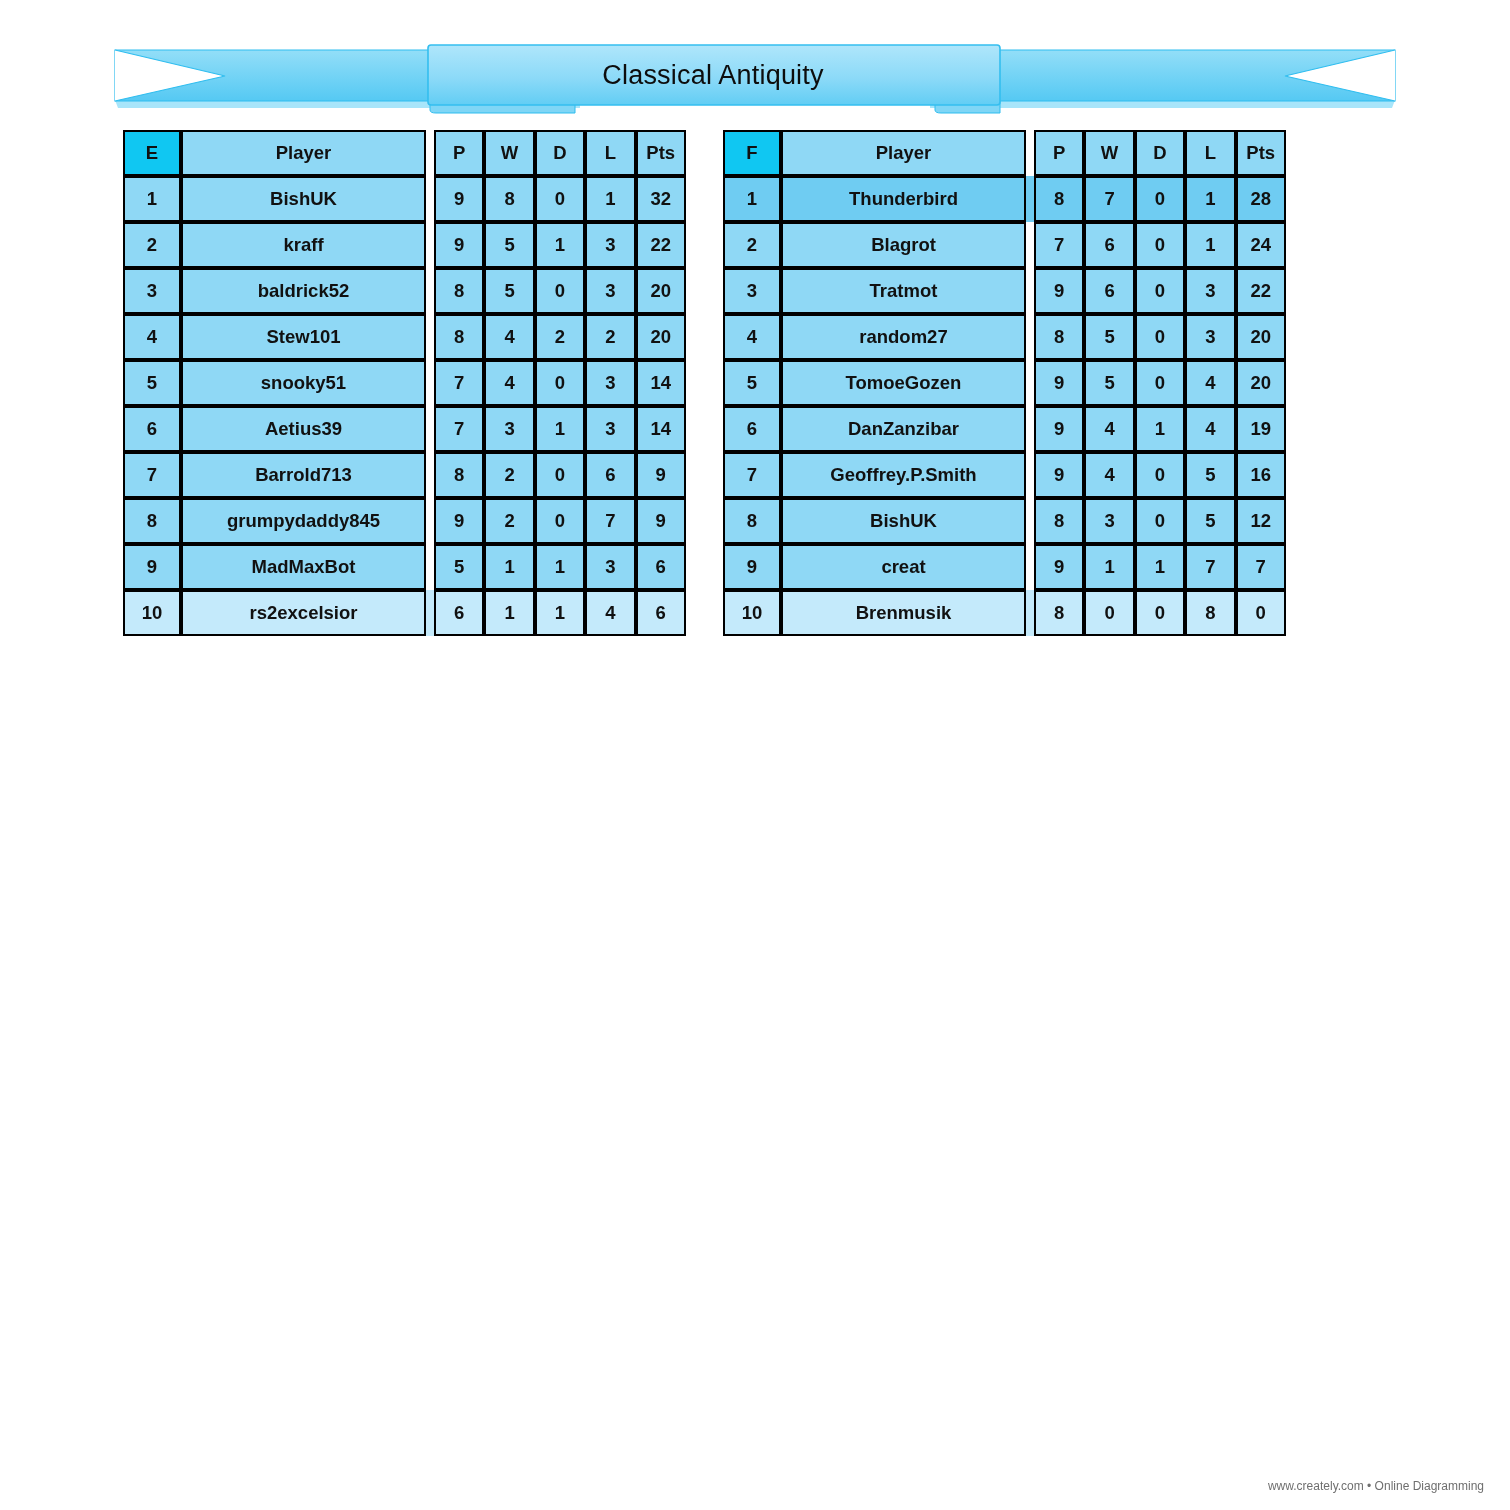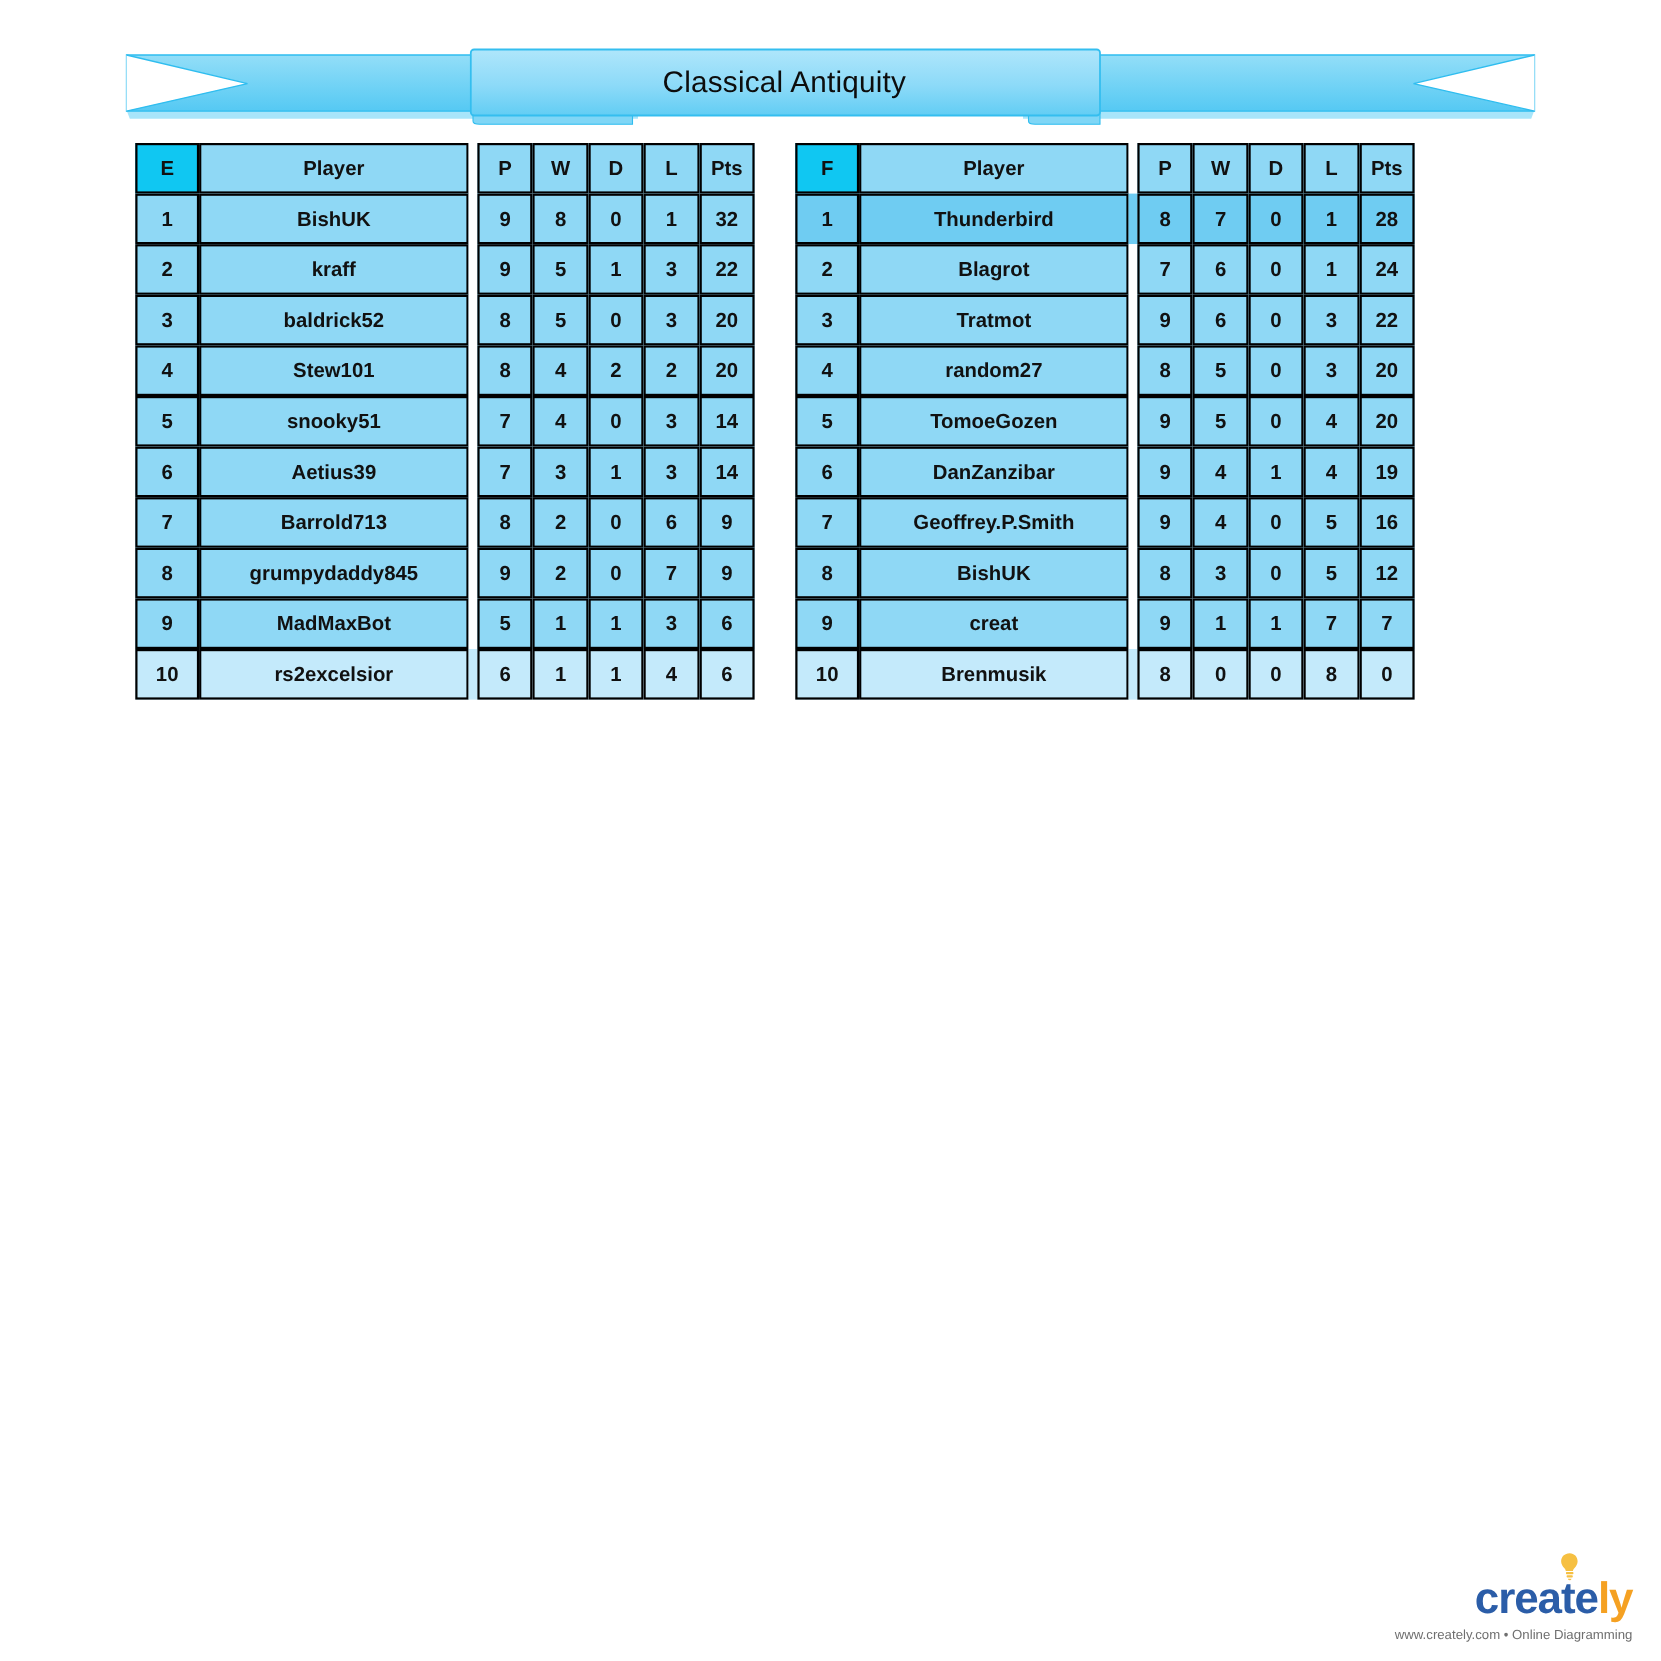--- a/index.html
+++ b/index.html
@@ -414,23 +414,14 @@
       <td>8</td>
       <td>0</td>
       <td>0</td>
       <td>8</td>
       <td>0</td>
     </tr>
   </tbody>
 </table>
 
 <div id="creately-logo">
-  <div id="creately-wordmark">
-    <svg id="creately-bulb" viewBox="0 0 20 26">
-      <path d="M10 1 C5.3 1 2.2 4.3 2.2 8.3 c0 2.7 1.4 4.6 2.8 6.2 c0.9 1 1.3 1.6 1.4 2.6 l6.6 0 c0.1 -1 0.5 -1.6 1.4 -2.6 c1.4 -1.6 2.8 -3.5 2.8 -6.2 C17.2 4.3 14.1 1 10 1 Z" fill="#F6C042"></path>
-      <rect x="6.6" y="18.1" width="6.8" height="2.1" rx="0.7" fill="#F6C042"></rect>
-      <rect x="7.2" y="21.1" width="5.6" height="2.0" rx="0.7" fill="#F6C042"></rect>
-      <path d="M8.3 24.2 h3.4 c-0.4 1 -1.1 1.5 -1.7 1.5 c-0.6 0 -1.3 -0.5 -1.7 -1.5 Z" fill="#F6C042"></path>
-    </svg>
-    <span class="cr-blue">creat</span><span class="cr-blue">e</span><span class="cr-orange">ly</span>
-  </div>
   <div id="creately-tagline">www.creately.com • Online Diagramming</div>
 </div>
 
 </body></html>

